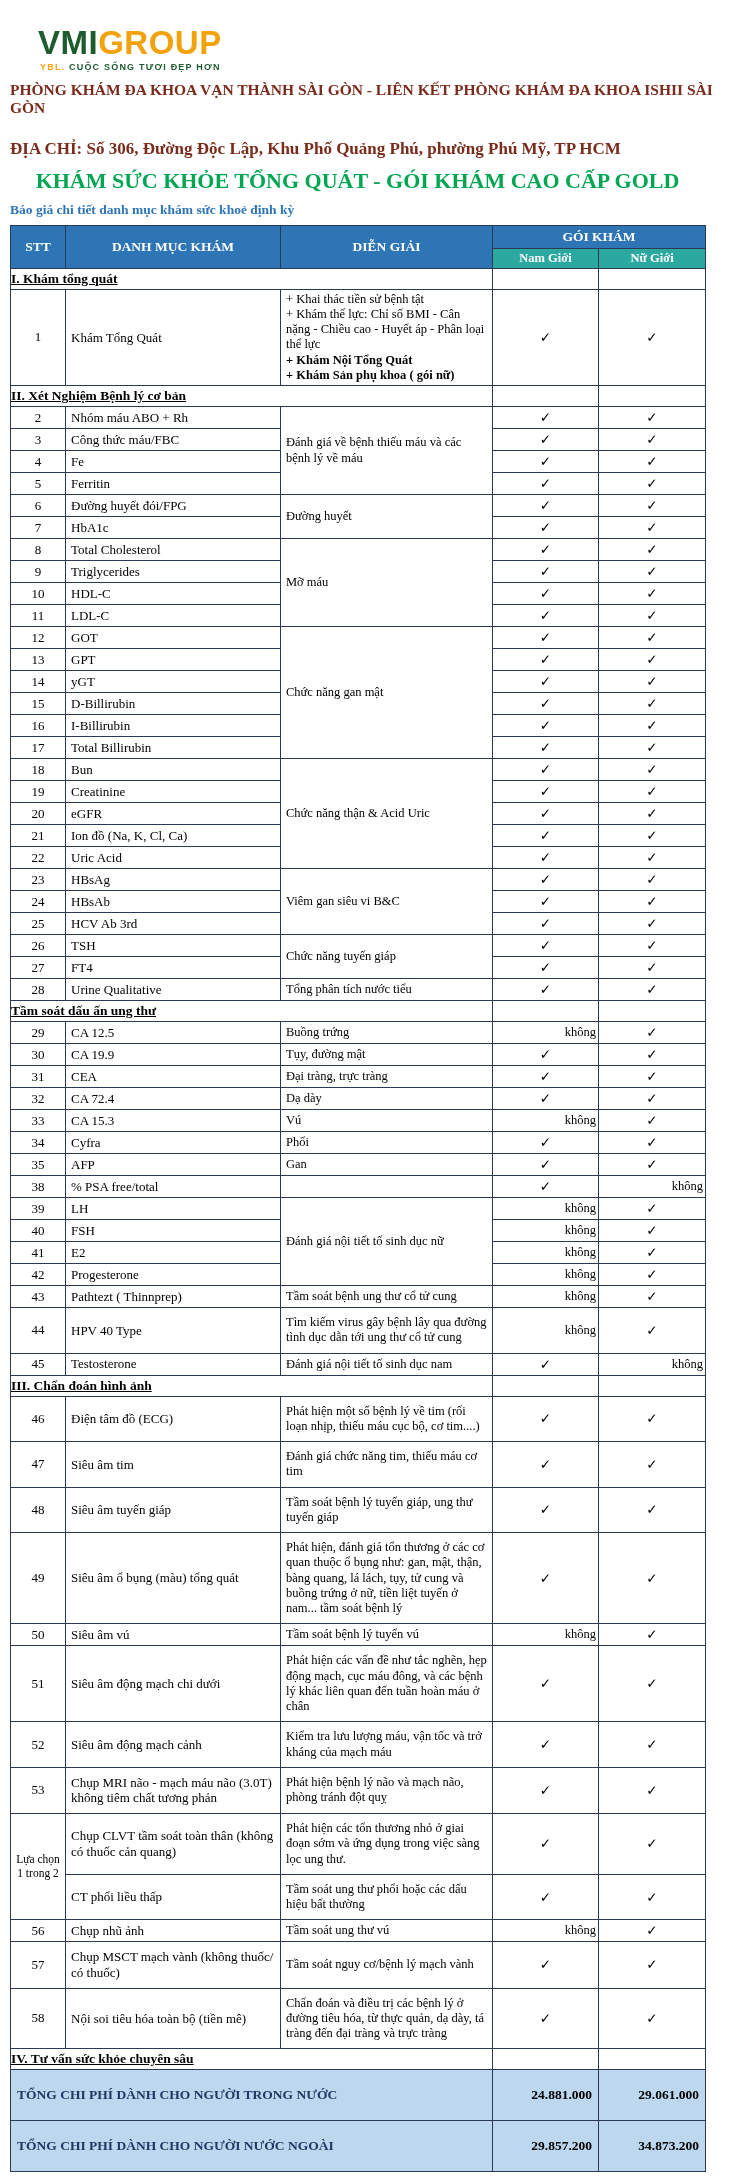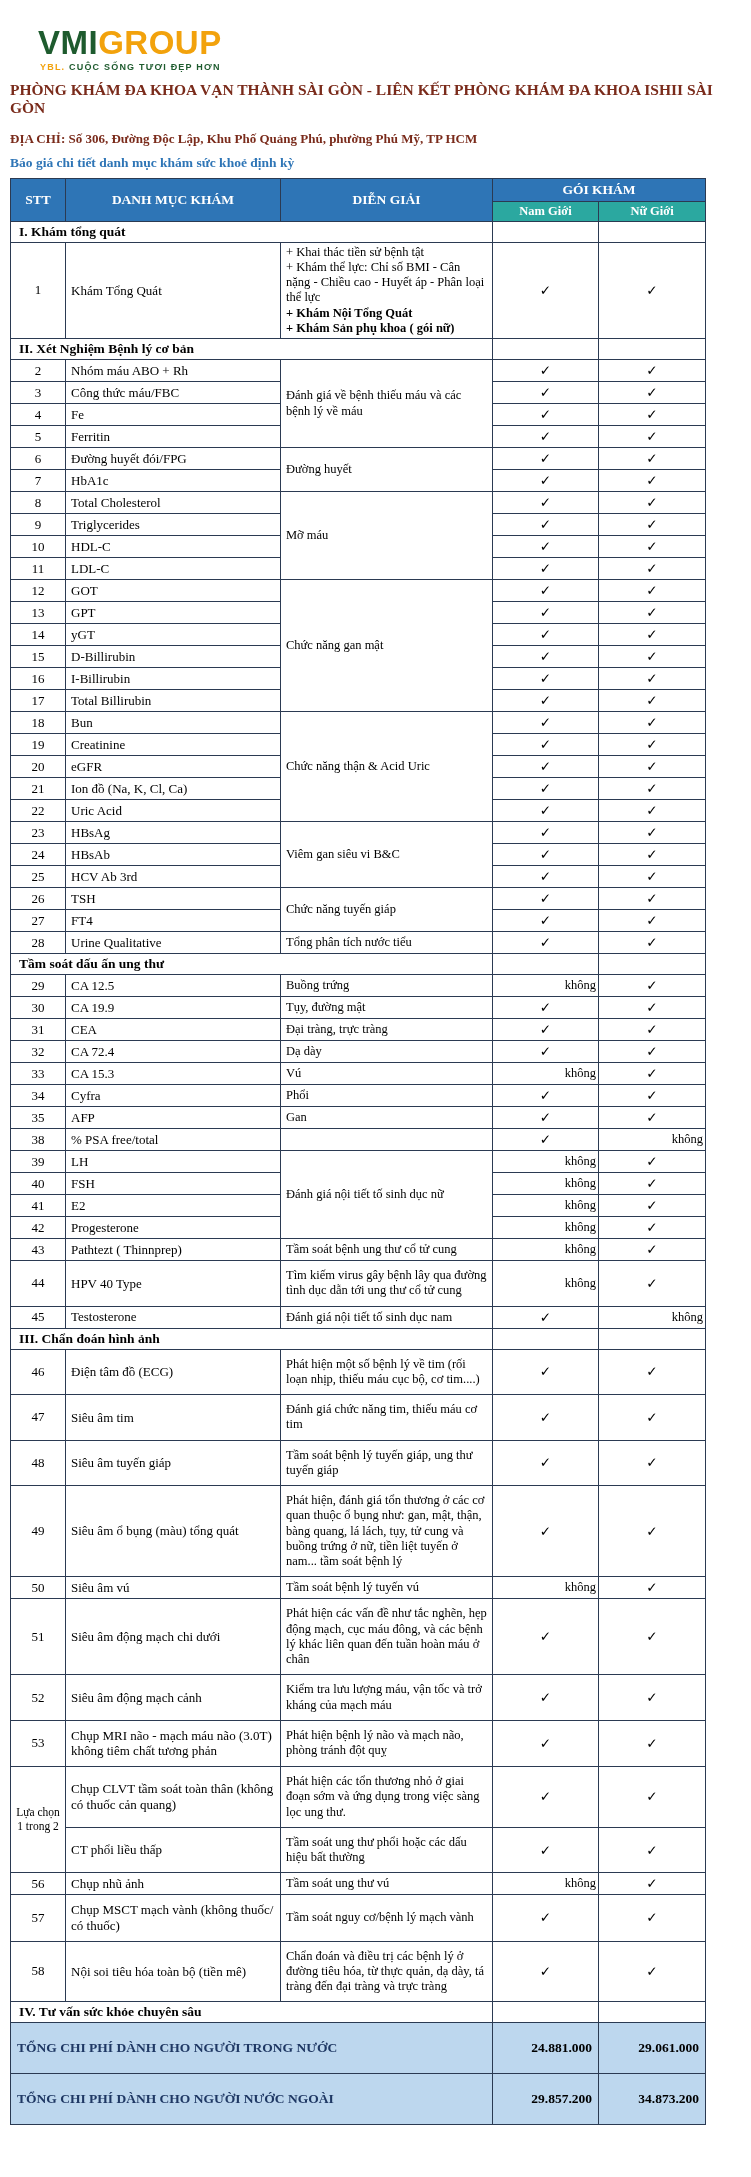--- a/index.html
+++ b/index.html
@@ -20,56 +20,57 @@
   .page{ width:751px; height:2177px; background:#fff; padding:26px 0 0 10px; overflow:hidden; position:relative; }
 
   .logo{ margin-left:28px; font-family:"Liberation Sans", sans-serif; }
   .logo-main{ font-size:33px; font-weight:bold; letter-spacing:.5px; line-height:1.05; }
   .logo-vmi{ color:var(--logo-green); }
   .logo-group{ color:var(--logo-orange); }
   .logo-tagline{ font-size:9px; font-weight:bold; color:var(--logo-green); letter-spacing:1.2px; margin-top:1px; margin-left:2px; }
   .tag-ybl{ color:var(--logo-orange); }
 
   .clinic-line1{ color:var(--maroon); font-weight:bold; font-size:15.5px; margin-top:9px; }
-  .clinic-line2{ color:var(--maroon); font-weight:bold; font-size:13px; margin-top:14px; }
+  .clinic-line2{ color:var(--maroon); font-weight:bold; font-size:17px; margin-top:22px; }
   .doc-title{ color:var(--title-green); font-size:22px; font-weight:bold; width:695px; text-align:center; margin-top:9px; font-family:"Liberation Serif", serif; }
   .doc-subtitle{ color:var(--blue-text); font-weight:bold; font-size:13.5px; margin-top:8px; }
 
   table.exam-table{ border-collapse:collapse; width:695px; margin-top:7px; font-size:13px; table-layout:fixed; }
   .exam-table td, .exam-table th{ border:1px solid var(--border); }
   .exam-table thead th{ background:var(--header-blue); color:#fff; font-size:13.5px; font-weight:bold; padding:3px 2px; text-align:center; }
   .exam-table thead th.col-male, .exam-table thead th.col-female{ background:var(--subheader-teal); font-size:12.5px; padding:2px; }
 
   .exam-table tbody td{ height:21px; vertical-align:middle; }
   .stt-cell{ text-align:center; padding:2px; }
   .stt-small{ font-size:11.5px; line-height:1.15; padding:2px 1px; }
   .cat-cell{ padding:2px 5px; line-height:1.2; }
   .desc-cell{ padding:2px 5px; font-size:12.5px; line-height:1.22; }
   .mark-cell{ text-align:center; font-size:13.5px; padding:2px; }
   .no-mark{ font-size:12.5px;text-align:right; }
-  .sec-label{ font-weight:bold; padding:2px 8px; font-size:13.5px; }
+  .sec-label{ font-weight:bold; padding:2px 0; font-size:13.5px;text-decoration:underline; }
   .sec-row td{ height:22px; }
   tr.tall td{ padding-top:7px; padding-bottom:7px; }
   .bold-line{ font-weight:bold; }
 
   .total-row td{ background:var(--total-bg); height:28px;margin-left:10px; }
   .total-label{ font-weight:bold; color:var(--total-label); padding:3px 6px; font-size:13.5px; }
   .total-val{ font-weight:bold; color:#000; text-align:right; padding:17px 6px; font-size:13.5px; }
 </style>
 </head>
 <body>
 
 <div class="page">
   <header>
     <div class="logo">
       <div class="logo-main"><span class="logo-vmi">VMI</span><span class="logo-group">GROUP</span></div>
       <div class="logo-tagline"><span class="tag-ybl">YBL.</span> <span>CUỘC SỐNG TƯƠI ĐẸP HƠN</span></div>
     </div>
     <div class="clinic-line1">PHÒNG KHÁM ĐA KHOA VẠN THÀNH SÀI GÒN - LIÊN KẾT PHÒNG KHÁM ĐA KHOA ISHII SÀI GÒN</div>
     <div class="clinic-line2">ĐỊA CHỈ: Số 306, Đường Độc Lập, Khu Phố Quảng Phú, phường Phú Mỹ, TP HCM</div>
+    <h1 class="doc-title">KHÁM SỨC KHỎE TỔNG QUÁT - GÓI KHÁM  CAO CẤP GOLD</h1>
     <div class="doc-subtitle">Báo giá chi tiết danh mục khám sức khoẻ định kỳ</div>
   </header>
 
   <table class="exam-table">
     <colgroup>
       <col style="width:55px">
         <col style="width:215px">
         <col style="width:212px">
         <col style="width:106px">
         <col style="width:107px">

